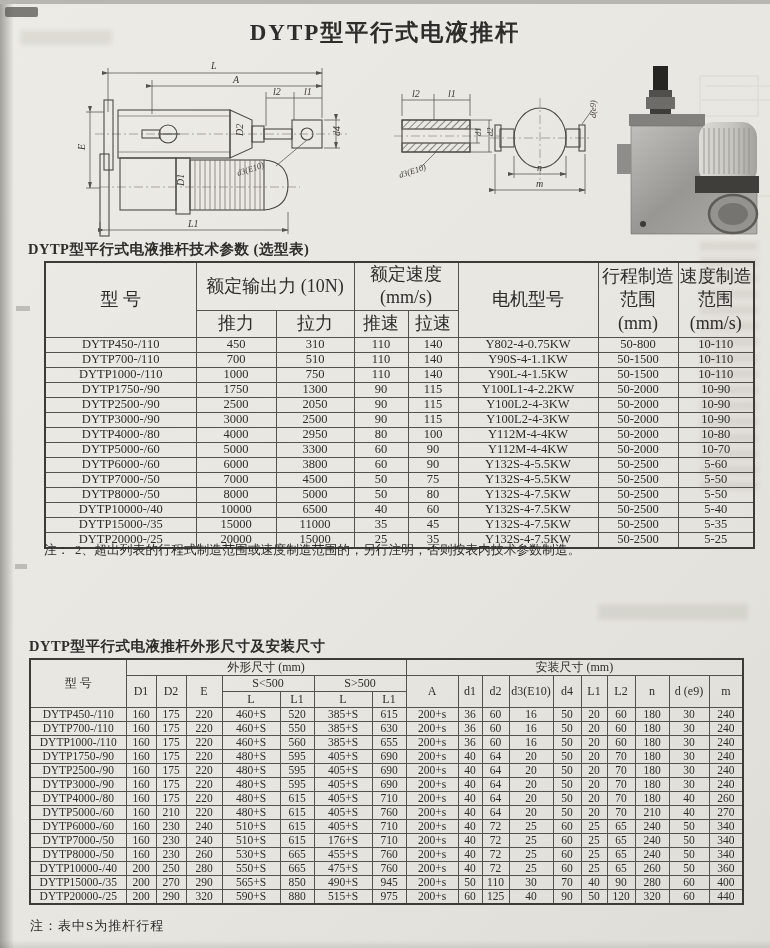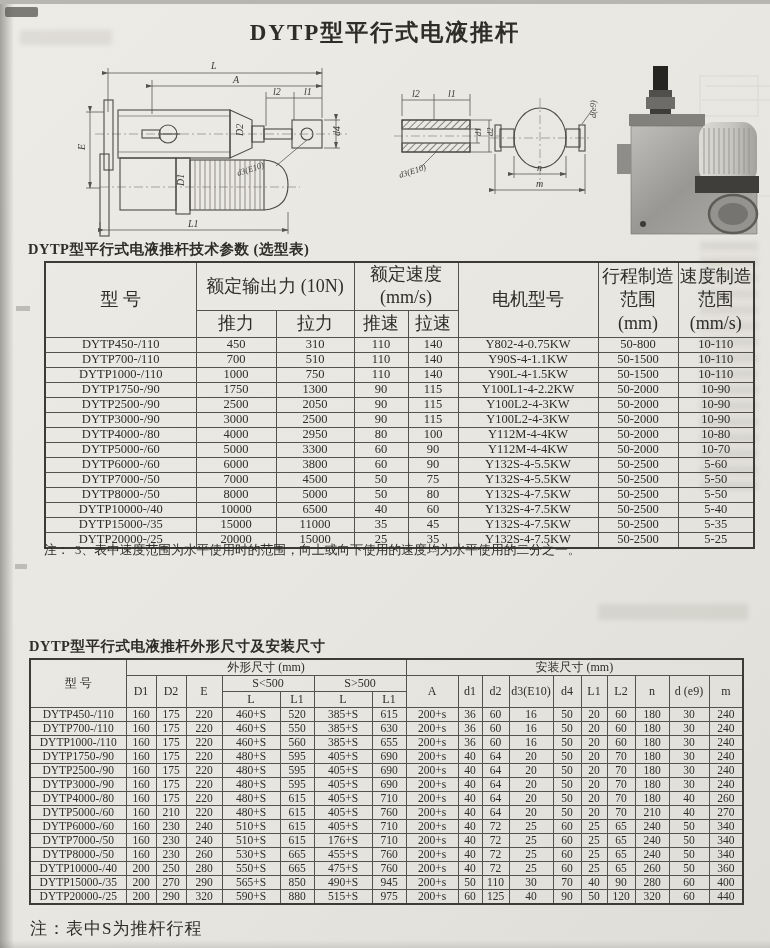--- a/index.html
+++ b/index.html
@@ -46,21 +46,21 @@
   .t1 td{font-size:12.5px;height:14px;line-height:1.1;}
   .t2{top:654px;left:29px;width:713px;}
   .t2 th{font-size:12px;height:15px;line-height:1.2;}
   .t2 td{font-size:11.5px;height:13px;line-height:1.05;}
 
   .notes{position:absolute;top:537px;left:44px;width:692px;font-size:12.8px;line-height:1.48;}
   .notes-label{position:absolute;left:0;top:0;}
   .notes ol{margin:0;padding:0 0 0 31px;list-style:none;}
   .notes li{padding-left:26px;text-indent:-26px;white-space:pre-line;}
 
-  .footnote{position:absolute;top:913px;left:30px;font-size:17px;letter-spacing:1px;}
+  .footnote{position:absolute;top:913px;left:30px;font-size:13px;letter-spacing:1px;}
 </style>
 </head>
 <body>
 
 <div class="page">
 
   <div class="scan-edge"></div>
   <div class="corner-mark"></div>
   <div class="bleed bleed-a"></div>
   <div class="bleed bleed-b"></div>
@@ -378,21 +378,21 @@
           <td>Y132S-4-7.5KW</td>
           <td>50-2500</td>
           <td>5-25</td>
         </tr>
       </tbody>
   </table>
 
   <div class="notes">
     <span class="notes-label">注：</span>
     <ol>
-        <li>3、表中速度范围为水平使用时的范围，向上或向下使用的速度均为水平使用的二分之一。</li>
+        <li>2、超出列表的行程式制造范围或速度制造范围的，另行注明，否则按表内技术参数制造。</li>
       </ol>
   </div>
 
   <div class="section-label" id="sec2">DYTP型平行式电液推杆外形尺寸及安装尺寸</div>
 
   <table class="t2">
     <colgroup>
       <col style="width:96px">
         <col style="width:30px">
         <col style="width:30px">

